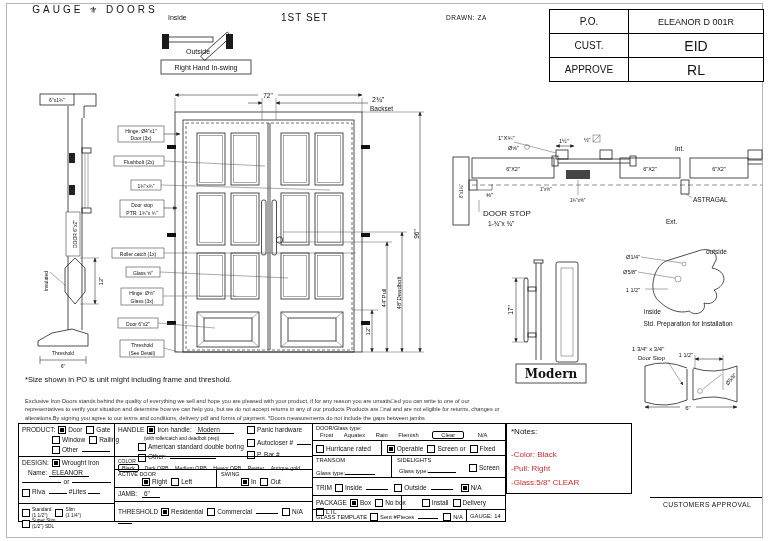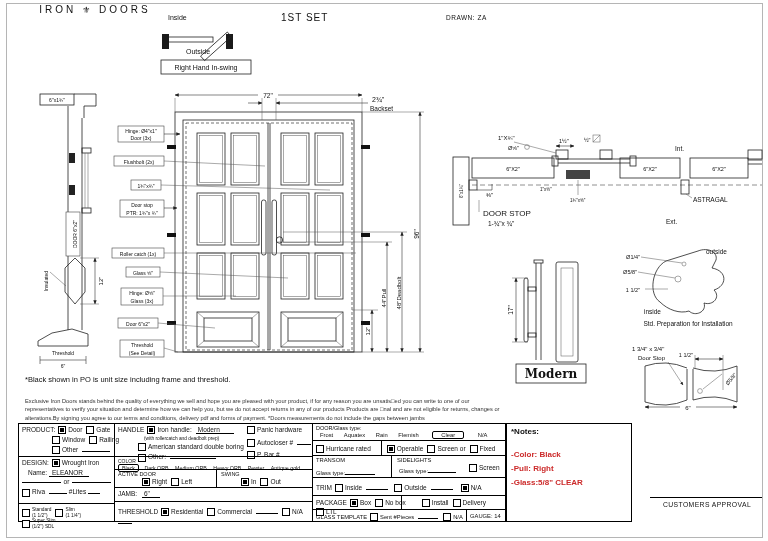--- a/index.html
+++ b/index.html
@@ -55,40 +55,56 @@
   .approval-label{position:absolute;font-size:6.8px;letter-spacing:.4px;}
 </style>
 </head>
 <body>
 
 <div class="page">
   <div class="sheet-border"></div>
 
   <div class="abs" style="left:20px;top:6px;">
     <div class="logo-sub">
-      <span>IRON</span>
+      <span>GAUGE</span>
       <span style="font-size:9px;">⚜</span>
       <span>DOORS</span>
     </div>
   </div>
 
   <svg class="abs" style="left:154px;top:8px;" width="102" height="70" viewBox="0 0 102 70">
     <text x="14" y="12" class="t7">Inside</text>
     <rect x="13" y="29" width="46" height="5" class="ln" fill="#ddd"></rect>
     <rect x="8" y="26" width="7" height="15" fill="#1a1a1a"></rect>
     <rect x="72" y="26" width="7" height="15" fill="#1a1a1a"></rect>
     <rect x="40" y="23" width="36" height="6" class="ln" fill="#eee" transform="rotate(-42 76 27)"></rect>
     <text x="32" y="46" class="t7">Outside</text>
     <rect x="7" y="52" width="90" height="14" class="ln" fill="#fff"></rect>
     <text x="52" y="62" class="t7 mid">Right Hand In-swing</text>
   </svg>
 
   <div class="abs set-label" style="left:281px;top:12px;">1ST SET</div>
   <div class="abs drawn-label" style="left:446px;top:14px;">DRAWN: ZA</div>
 
+  <table class="po abs" style="left:549px;top:9px;">
+    <tbody>
+        <tr>
+      <td class="po-l">P.O.</td>
+      <td class="po-v">ELEANOR D 001R</td>
+    </tr>
+    <tr>
+      <td class="po-l">CUST.</td>
+      <td class="po-v big">EID</td>
+    </tr>
+    <tr>
+      <td class="po-l">APPROVE</td>
+      <td class="po-v big">RL</td>
+    </tr>
+  </tbody>
+    </table>
 
   <svg class="drawing" width="768" height="338" viewBox="0 84 768 338">
     <defs>
       <marker id="ar" viewBox="0 0 10 10" refX="9" refY="5" markerWidth="7" markerHeight="7" orient="auto-start-reverse">
         <path d="M0,1 L10,5 L0,9 z" fill="#222"></path>
       </marker>
     </defs>
 
     <g>
       <rect x="40" y="94" width="34" height="11" class="ln"></rect>
@@ -355,21 +371,21 @@
       <line x1="723" y1="355" x2="723" y2="390" class="thin"></line>
       <circle cx="700" cy="391" r="2.4" class="thin"></circle>
       <line x1="703" y1="389" x2="722" y2="374" class="thin"></line>
       <text transform="rotate(-50 731 379)" x="731" y="381" class="t55 mid">Ø5/8"</text>
       <line x1="645" y1="407" x2="680" y2="407" class="dim" marker-start="url(#ar)"></line>
       <line x1="696" y1="407" x2="737" y2="407" class="dim" marker-end="url(#ar)"></line>
       <text x="688" y="409.5" class="t6 mid">6"</text>
     </g>
   </svg>
 
-  <div class="abs note-b1" style="left:25px;top:375px;">*Black shown in PO is unit size including frame and threshold.</div>
+  <div class="abs note-b1" style="left:25px;top:375px;">*Size shown in PO is unit might including frame and threshold.</div>
   <div class="abs fineprint" style="left:25px;top:397px;">Exclusive Iron Doors stands behind the quality of everything we sell and hope you are pleased with your product, if for any reason you are unsatis□ed you can write to one of our representatives to verify your situation and determine how we can help you, but we do not accept returns in any of our products Products are □nal and are not eligible for returns, changes or alterations.By signing you agree to our terms and conditions, delivery pdf and forms of payment.  *Doors measurements do not include the gaps between jambs</div>
 
   <div class="cell" style="left:18px;top:423px;width:97px;height:34px;">
     <div class="row">
       <span class="t">PRODUCT:</span><span class="ci">
           <span class="cb checked"></span>
           <span>Door</span>
         </span><span class="ci">
           <span class="cb"></span>
           <span>Gate</span>
@@ -602,21 +618,21 @@
     <span class="t" style="font-size:5.8px;">GLASS TEMPLATE</span><span class="ci">
         <span class="cb"></span>
         <span style="font-size:5.8px;">Sent #Pieces</span>
       </span><span class="blank" style="width:20px;margin-right:5px;"></span><span class="ci">
         <span class="cb"></span>
         <span style="font-size:5.8px;">N/A</span>
       </span>
     <span class="abs" style="left:157px;top:3px;font-size:5.8px;">GAUGE: 14</span>
   </div>
 
-  <div class="side-notes" style="left:506px;top:423px;width:126px;height:99px;font-weight:bold;">
+  <div class="side-notes" style="left:506px;top:423px;width:126px;height:71px;">
     <div class="ttl">*Notes:</div>
     <div class="it">-Color: Black</div>
     <div class="it">-Pull: Right</div>
     <div class="it">-Glass:5/8" CLEAR</div>
   </div>
 
   <div class="approval-line" style="left:650px;top:497px;width:112px;"></div>
   <div class="approval-label" style="left:648px;top:501px;width:118px;text-align:center;">CUSTOMERS APPROVAL</div>
 </div>
 

